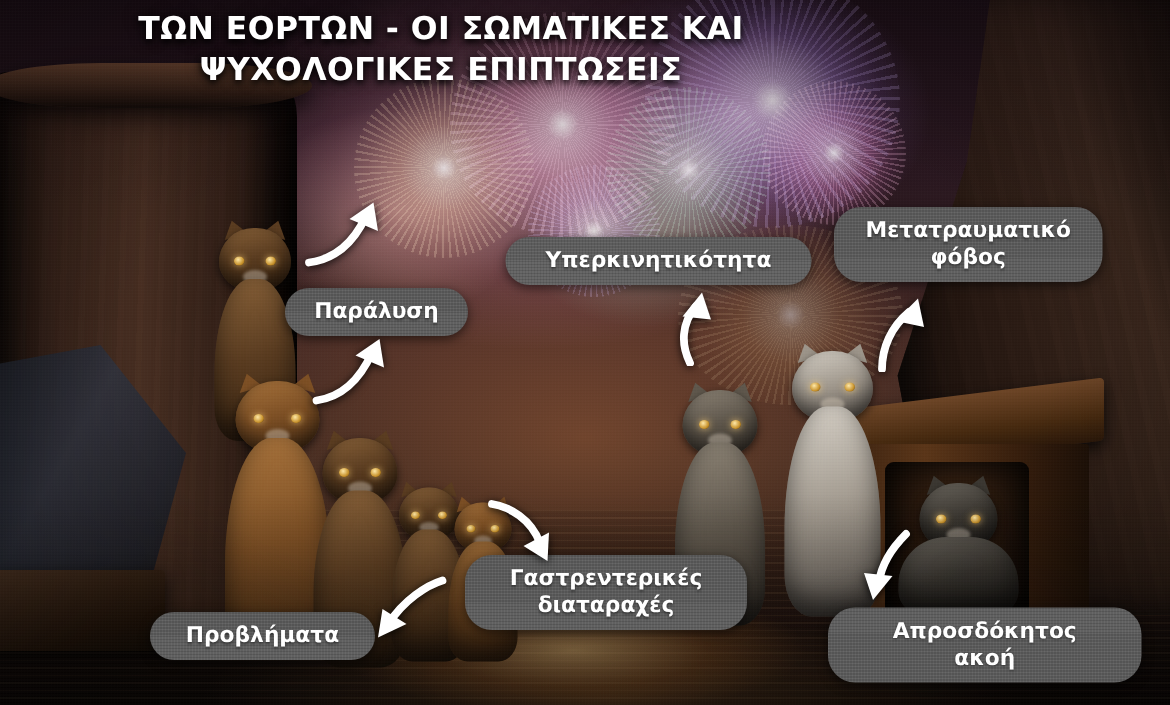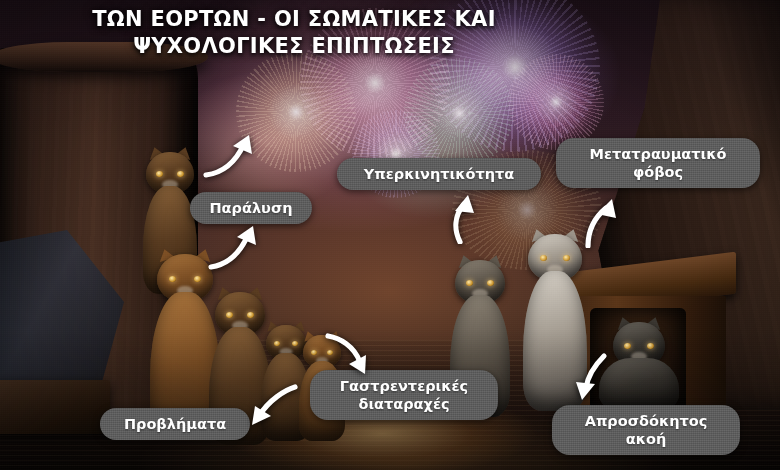--- a/index.html
+++ b/index.html
@@ -225,24 +225,24 @@
       repeating-linear-gradient(0deg, rgba(255,255,255,.22) 0 1px, rgba(0,0,0,.22) 1px 2px),
       repeating-linear-gradient(90deg, rgba(255,255,255,.18) 0 1px, rgba(0,0,0,.18) 1px 2px);
     mix-blend-mode:overlay;
   }
   .callout .ln{ display:block; }
 
   
   #c-hearing { left:176px; top:88px;  width:160px; }
   #c-paralysis{ left:190px; top:192px; width:122px; }
   #c-hyper   { left:337px; top:158px; width:204px; }
-  #c-ptsd    { left:556px; top:138px; width:204px; }
+  #c-ptsd    { left:556px; top:138px; width:179px; }
   #c-gastro  { left:310px; top:370px; width:188px; }
   #c-tachy   { left:100px; top:408px; width:150px; }
-  #c-fear    { left:552px; top:405px; width:188px; }
+  #c-fear    { left:552px; top:405px; width:209px; }
 
   
   .arrow{ position:absolute; z-index:32; pointer-events:none; }
   .arrow svg{ display:block; filter:drop-shadow(0 1px 3px rgba(0,0,0,.85)); }
 </style>
 </head>
 <body>
 
 <div id="stage">
 

